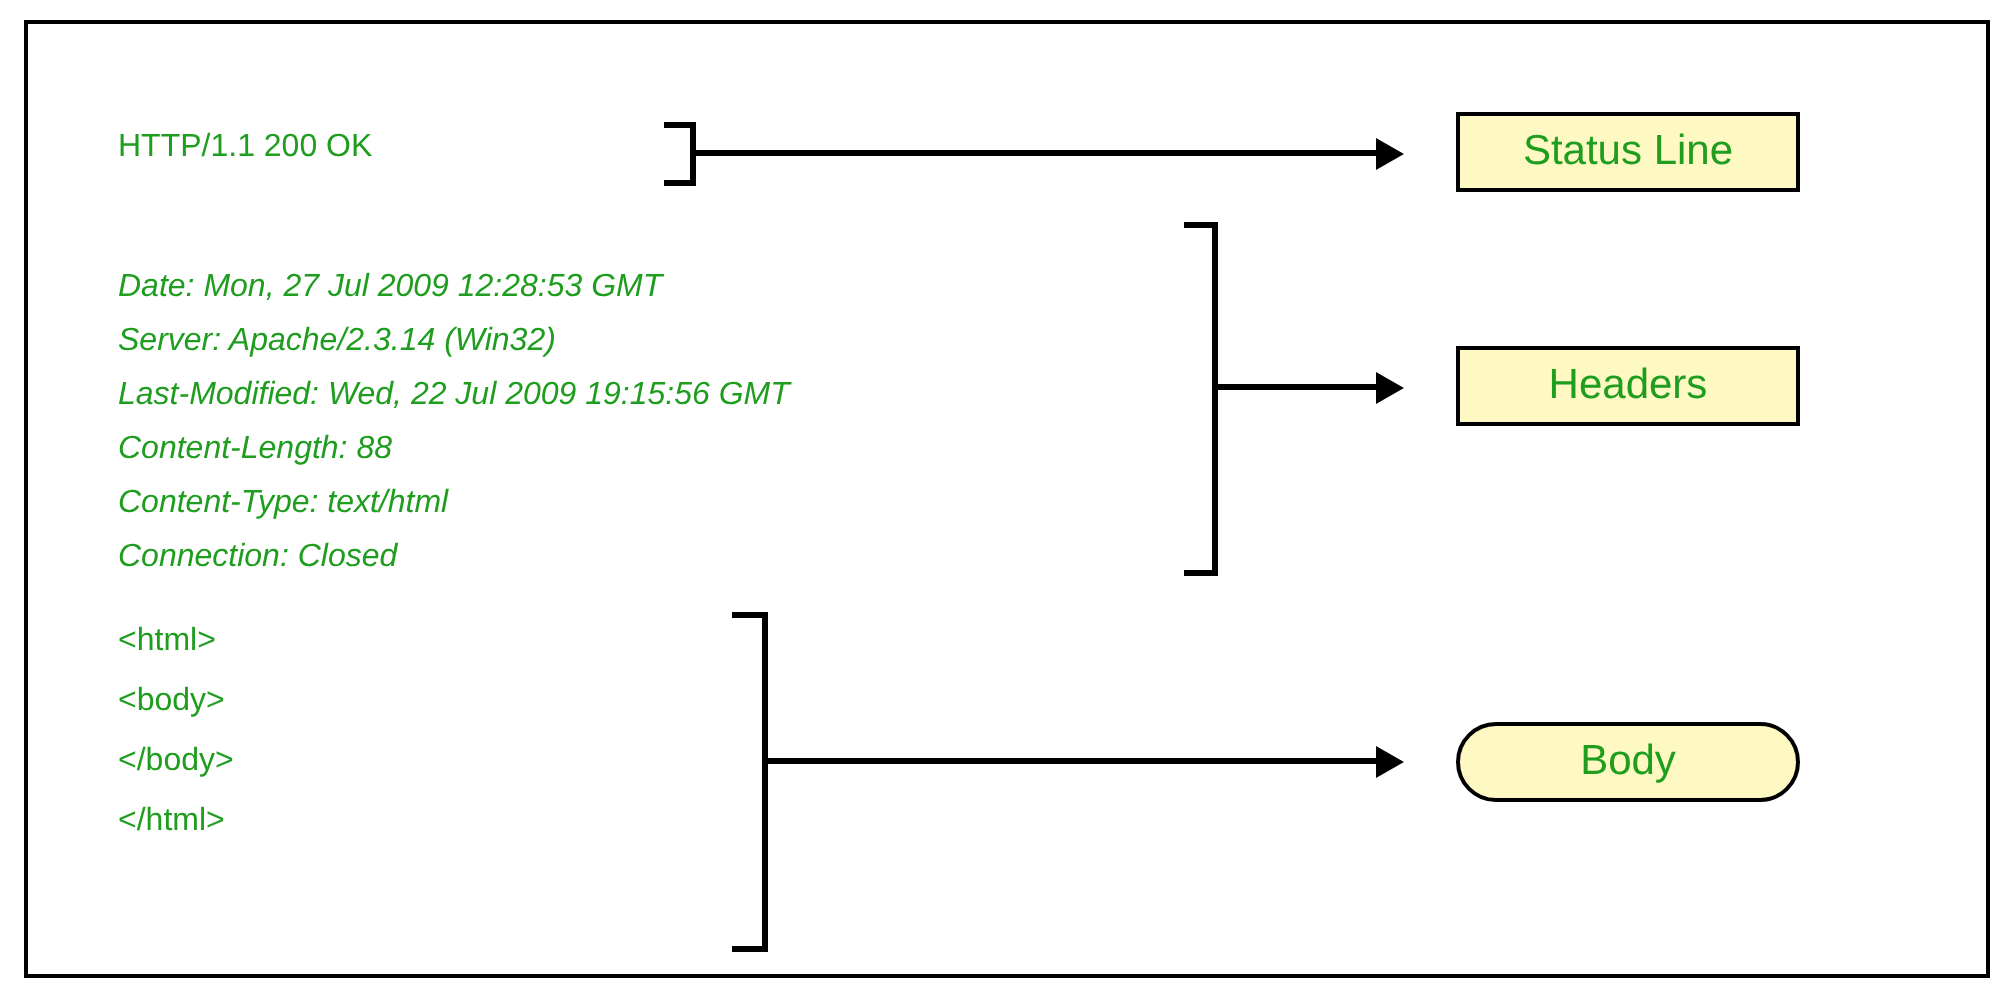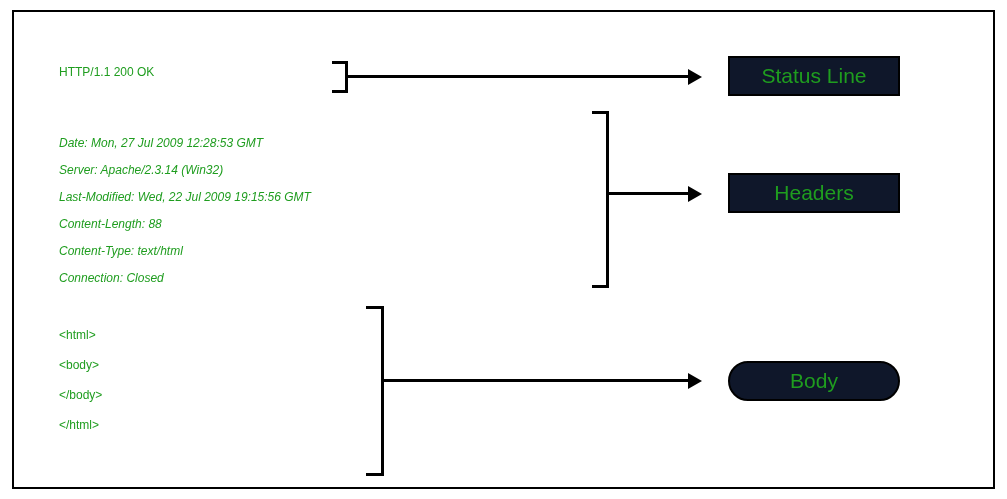--- a/index.html
+++ b/index.html
@@ -10,25 +10,25 @@
     font-family: "Liberation Sans", sans-serif;
   }
   .frame {
     position: absolute; left: 12px; top: 10px;
     width: 983px; height: 479px;
     border: 2px solid #000000;
     background: #ffffff;
   }
   .green-text { color: #1f9d1f; }
   .text-block { position: absolute; }
-  .text-line { font-size: 12px; white-space: pre; }
+  .text-line { font-size: 16px; white-space: pre; }
   .status-text { left: 45px; top: 53px; }
   .headers-text { left: 45px; top: 118px; }
   .headers-text .text-line { line-height: 27px; font-style: italic; }
-  .body-text { left: 45px; top: 308px; }
+  .body-text { left: 45px; top: 294px; }
   .body-text .text-line { line-height: 30px; }
 
   
   .bracket {
     position: absolute;
     border: 3px solid #000000;
     border-left: none;
   }
   .bracket-status  { left: 318px; top: 49px;  width: 16px; height: 32px; }
   .bracket-headers { left: 578px; top: 99px;  width: 17px; height: 177px; }
@@ -47,21 +47,21 @@
     border-bottom: 8px solid transparent;
   }
   .arrow-status  { left: 334px; top: 63px;  width: 341px; }
   .arrow-headers { left: 595px; top: 180px; width: 80px; }
   .arrow-body    { left: 370px; top: 367px; width: 305px; }
 
   .label-box {
     position: absolute; left: 714px;
     width: 172px; height: 40px;
     border: 2px solid #000000;
-    background: #0f172a;
+    background: #fef9c3;
     display: flex; align-items: center; justify-content: center;
     font-size: 21px;
   }
   .label-status  { top: 44px; }
   .label-headers { top: 161px; text-align: right; }
   .label-body    { top: 349px; border-radius: 20px; }
 </style>
 </head>
 <body>
 

